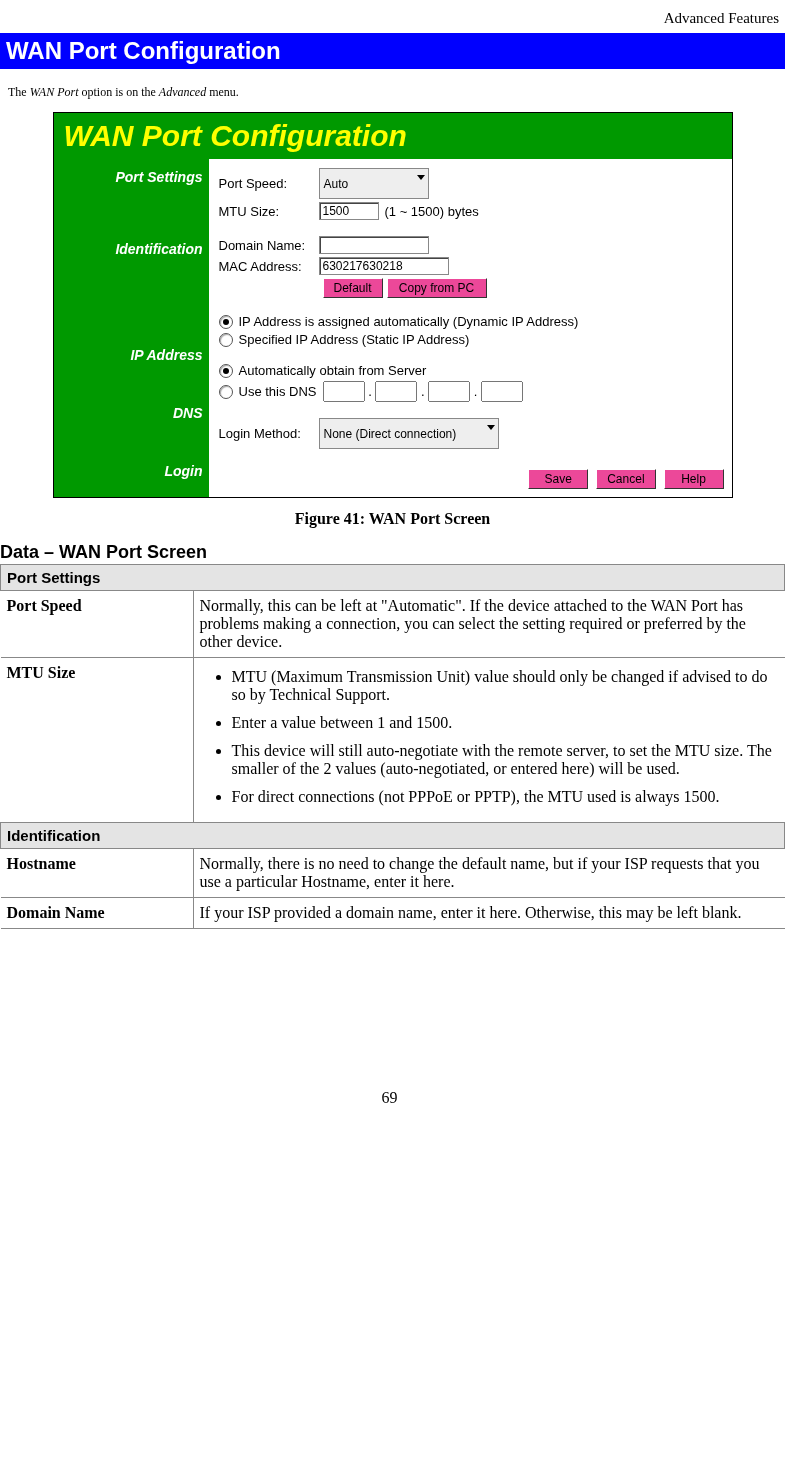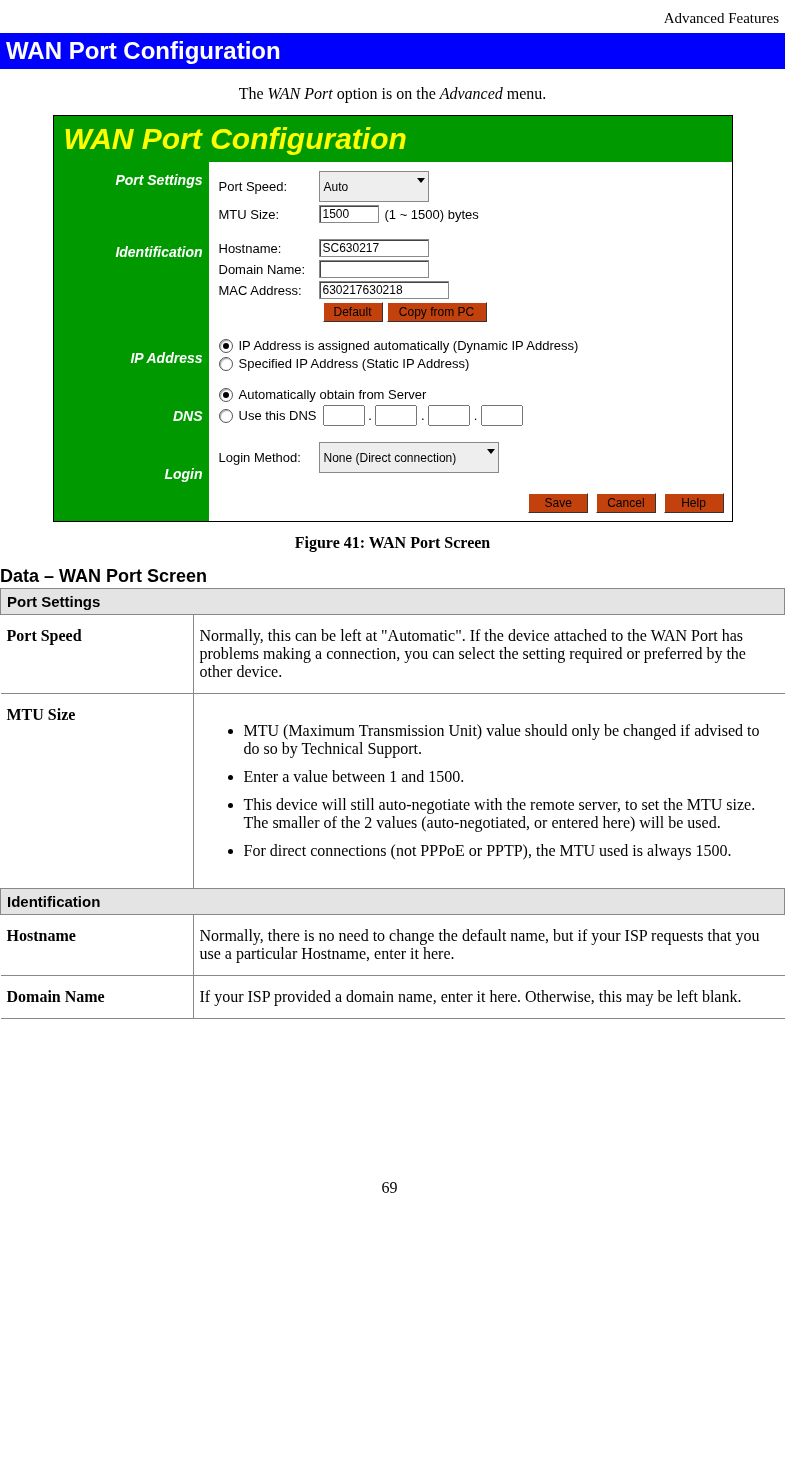--- a/index.html
+++ b/index.html
@@ -24,23 +24,22 @@
   .blue-bar {
     background: #0000ff;
     color: #fff;
     font-family: Arial, Helvetica, sans-serif;
     font-weight: bold;
     font-size: 24px;
     padding: 4px 6px;
     margin-bottom: 16px;
   }
   .intro {
-    font-size: 16px;
-    margin: 0 0 12px 0;
-    text-align: center;
+    font-size: 12px;
+    margin: 0 0 12px 8px;
   }
   .intro .ital { font-style: italic; }
 
   
   .screen-wrap {
     width: 680px;
     margin: 0 auto 10px auto;
     border: 1px solid #000;
     box-sizing: border-box;
     font-family: Verdana, Arial, sans-serif;
@@ -117,21 +116,21 @@
     width: 0; height: 0;
     border-left: 4px solid transparent;
     border-right: 4px solid transparent;
     border-top: 5px solid #000;
   }
   .btn3d {
     display: inline-block;
     border: 1px solid #333;
     border-top-color: #fff;
     border-left-color: #fff;
-    background: #c2410c;
+    background: #ec4899;
     font-size: 12px;
     padding: 2px 10px;
     min-width: 60px;
     text-align: center;
     box-sizing: border-box;
     margin-left: 4px;
   }
   .radio-row {
     display: flex;
     align-items: center;
@@ -185,31 +184,31 @@
     background: #e4e4e4;
     font-family: Arial, Helvetica, sans-serif;
     font-weight: bold;
     font-size: 15px;
     text-align: left;
     padding: 4px 6px;
     border: 1px solid #888;
   }
   table.data td {
     border-bottom: 1px solid #888;
-    padding: 12px 6px;
+    padding: 6px 6px;
     vertical-align: top;
     font-size: 16px;
   }
   table.data td.key {
     width: 180px;
     font-weight: bold;
     border-right: 1px solid #888;
   }
   table.data ul {
-    margin: 16px;
+    margin: 4px;
     padding-left: 28px;
   }
   table.data ul li {
     margin: 4px 0 10px 0;
   }
   .pagenum {
     text-align: center;
     padding-right: 6px;
     font-size: 16px;
     margin-top: 160px;
@@ -246,24 +245,20 @@
         </div>
         <div class="frow">
           <span class="flabel">MTU Size:</span>
           <input type="text" style="width: 60px;" value="1500">
           <span style="margin-left:6px">(1 ~ 1500) bytes</span>
         </div>
 
         <div class="spacer"></div>
 
         <div class="frow">
-          <span class="flabel">Hostname:</span>
-          <input type="text" style="width: 110px;" value="SC630217">
-        </div>
-        <div class="frow">
           <span class="flabel">Domain Name:</span>
           <input type="text" style="width: 110px;" value="">
         </div>
         <div class="frow">
           <span class="flabel">MAC Address:</span>
           <input type="text" style="width: 130px;" value="630217630218">
         </div>
         <div class="frow" style="margin-left:100px">
           <span class="btn3d">Default</span>
           <span class="btn3d" style="min-width:100px">Copy from PC</span>

